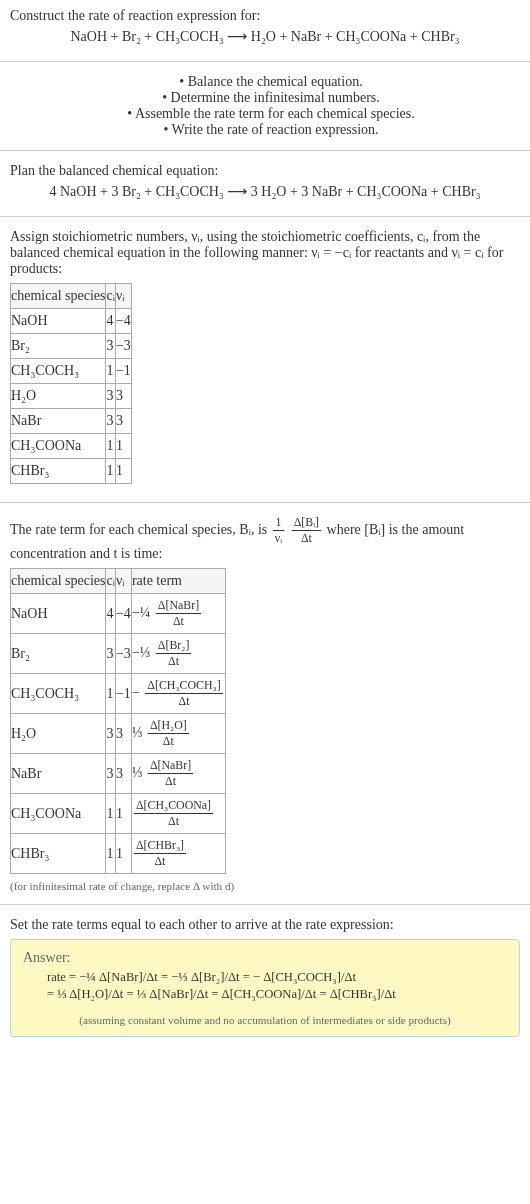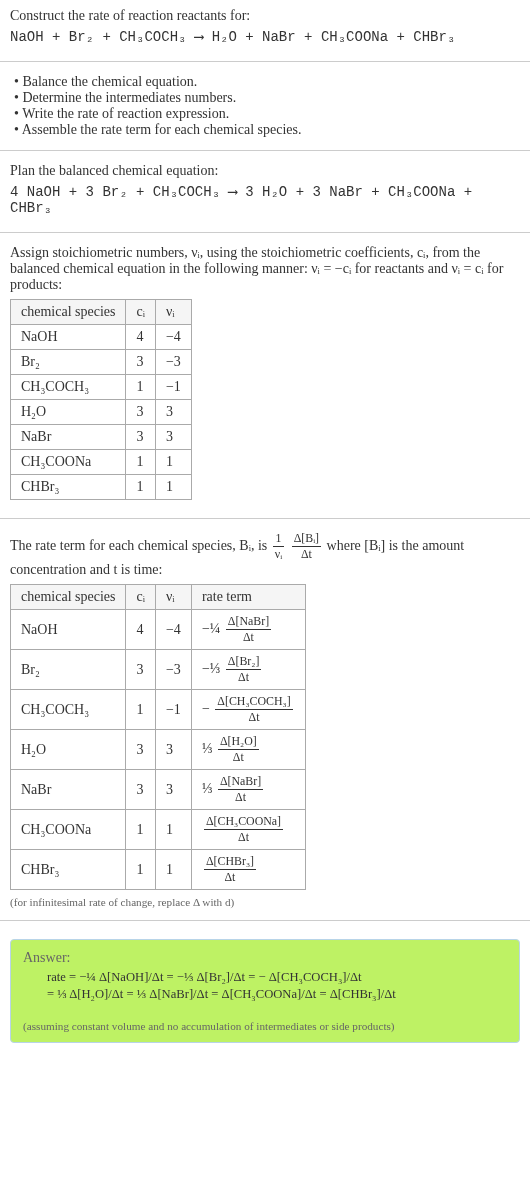--- a/index.html
+++ b/index.html
@@ -12,33 +12,35 @@
   width: 530px;
 }
 .section {
   padding: 8px 10px;
 }
 .divider {
   border-top: 1px solid #ccc;
   margin: 4px 0;
 }
 .eq-line {
-  font-family: Liberation Mono, monospace;
+  font-family: Liberation Serif, serif;
   margin: 4px 0;
+  text-align: center;
 }
 .bullet {
-  margin-left: 4px;
+  margin-left: 12px;
+  text-align: center;
 }
 table.data {
   border-collapse: collapse;
   margin: 6px 0;
 }
 table.data th, table.data td {
   border: 1px solid #aaa;
-  padding: 4px 10px;
+  padding: 4px 0;
   text-align: left;
   font-weight: normal;
 }
 table.data th {
   background: #f5f5f5;
 }
 .frac {
   display: inline-block;
   vertical-align: middle;
   text-align: center;
@@ -53,57 +55,58 @@
 .frac .den {
   display: block;
   padding: 0 2px;
 }
 .small-note {
   font-size: 0.8em;
   color: #666;
   margin-top: 4px;
 }
 .answer-box {
-  background: #bef264;
+  background: #fef9c3;
   border: 1px solid #b8d4e8;
   border-radius: 4px;
   padding: 10px 12px;
   margin: 6px 0;
 }
 .answer-label {
   color: #666;
   margin-bottom: 4px;
 }
 .rate-line {
   font-size: 0.9em;
   margin: 2px 0 2px 24px;
 }
 .italic {
 }
 .center-note {
+  text-align: center;
   font-size: 0.8em;
   color: #666;
-  margin-top: 18px;
+  margin-top: 12px;
 }
 </style>
 </head>
 <body>
 
 <div class="section">
-  <div>Construct the rate of reaction reactants for:</div>
+  <div>Construct the rate of reaction expression for:</div>
   <div class="eq-line">NaOH + Br₂ + CH₃COCH₃  ⟶  H₂O + NaBr + CH₃COONa + CHBr₃</div>
 </div>
 
 <div class="divider"></div>
 
 <div class="section">
   <div class="bullet">• Balance the chemical equation.</div>
-  <div class="bullet">• Determine the intermediates numbers.</div>
+  <div class="bullet">• Determine the infinitesimal numbers.</div>
+  <div class="bullet">• Assemble the rate term for each chemical species.</div>
   <div class="bullet">• Write the rate of reaction expression.</div>
-  <div class="bullet">• Assemble the rate term for each chemical species.</div>
 </div>
 
 <div class="divider"></div>
 
 <div class="section">
   <div>Plan the balanced chemical equation:</div>
   <div class="eq-line">4 NaOH + 3 Br₂ + CH₃COCH₃  ⟶  3 H₂O + 3 NaBr + CH₃COONa + CHBr₃</div>
 </div>
 
 <div class="divider"></div>
@@ -221,19 +224,20 @@
       <td><span></span> <span class="frac"><span class="num">Δ[CHBr₃]</span><span class="den italic">Δt</span></span></td>
     </tr>
   </tbody>
     </table>
   <div class="small-note">(for infinitesimal rate of change, replace Δ with d)</div>
 </div>
 
 <div class="divider"></div>
 
 <div class="section">
+  <div>Set the rate terms equal to each other to arrive at the rate expression:</div>
   <div class="answer-box">
     <div class="answer-label">Answer:</div>
-    <div class="rate-line">rate = −¼ Δ[NaOH]/Δt = −⅓ Δ[Br₂]/Δt = − Δ[CH₃COCH₃]/Δt</div>
+    <div class="rate-line">rate = −¼ Δ[NaBr]/Δt = −⅓ Δ[Br₂]/Δt = − Δ[CH₃COCH₃]/Δt</div>
     <div class="rate-line">= ⅓ Δ[H₂O]/Δt = ⅓ Δ[NaBr]/Δt = Δ[CH₃COONa]/Δt = Δ[CHBr₃]/Δt</div>
     <div class="center-note">(assuming constant volume and no accumulation of intermediates or side products)</div>
   </div>
 </div>
 
 </body></html>

